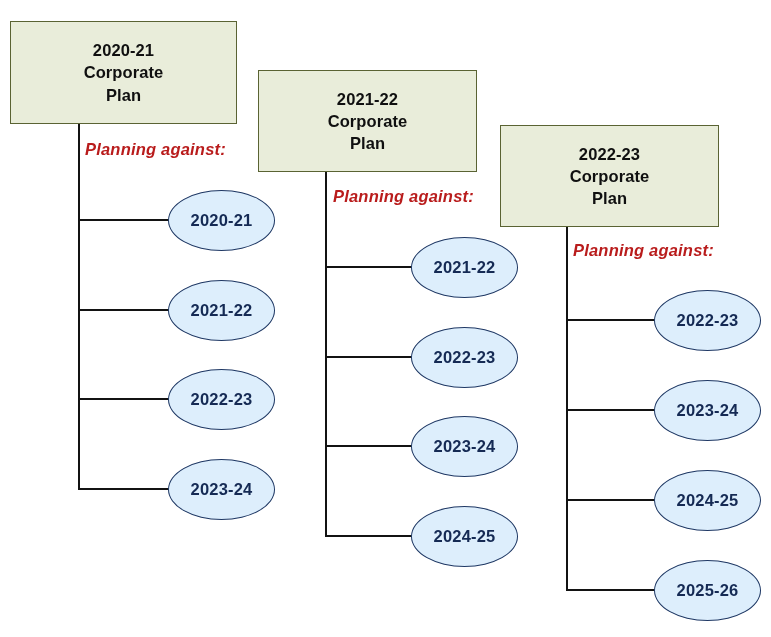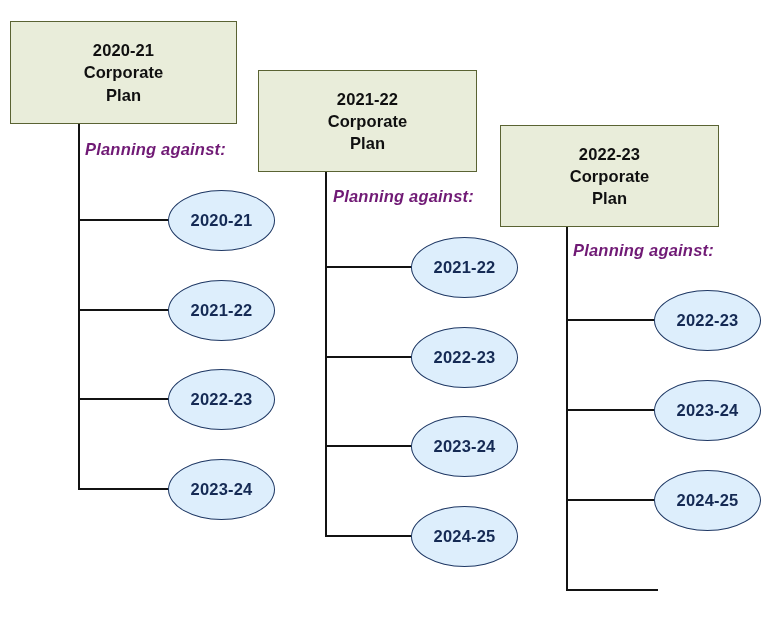--- a/index.html
+++ b/index.html
@@ -38,21 +38,21 @@
   .plan-box .pb-line {
     display: block;
     white-space: nowrap;
   }
   
   .planning-label {
     position: absolute;
     font-weight: bold;
     font-style: italic;
     font-size: 16.5px;
-    color: #701a75;
+    color: #b91c1c;
     white-space: nowrap;
     letter-spacing: 0.2px;
   }
   
   .v-line {
     position: absolute;
     width: 2px;
     background: #131313;
   }
   .h-line {
@@ -112,19 +112,20 @@
     </div>
     <div class="planning-label" style="left: 333px; top: 187px;">Planning against:</div>
     <div class="v-line" style="left: 566px; top: 227px; height: 363px;"></div>
     <div class="h-line" style="left: 566px; top: 319px; width: 92px;"></div>
     <div class="year-ellipse" style="left: 654px; top: 290px; width: 107px; height: 61px;">2022-23</div>
     <div class="h-line" style="left: 566px; top: 409px; width: 92px;"></div>
     <div class="year-ellipse" style="left: 654px; top: 380px; width: 107px; height: 61px;">2023-24</div>
     <div class="h-line" style="left: 566px; top: 499px; width: 92px;"></div>
     <div class="year-ellipse" style="left: 654px; top: 470px; width: 107px; height: 61px;">2024-25</div>
     <div class="h-line" style="left: 566px; top: 589px; width: 92px;"></div>
+    <div class="year-ellipse" style="left: 654px; top: 560px; width: 107px; height: 61px;">2025-26</div>
     <div class="plan-box" style="left: 500px; top: 125px; width: 219px; height: 102px;">
       <span class="pb-line">2022-23</span>
       <span class="pb-line">Corporate</span>
       <span class="pb-line">Plan</span>
     </div>
     <div class="planning-label" style="left: 573px; top: 241px;">Planning against:</div>
   </div>
 
 </body></html>

